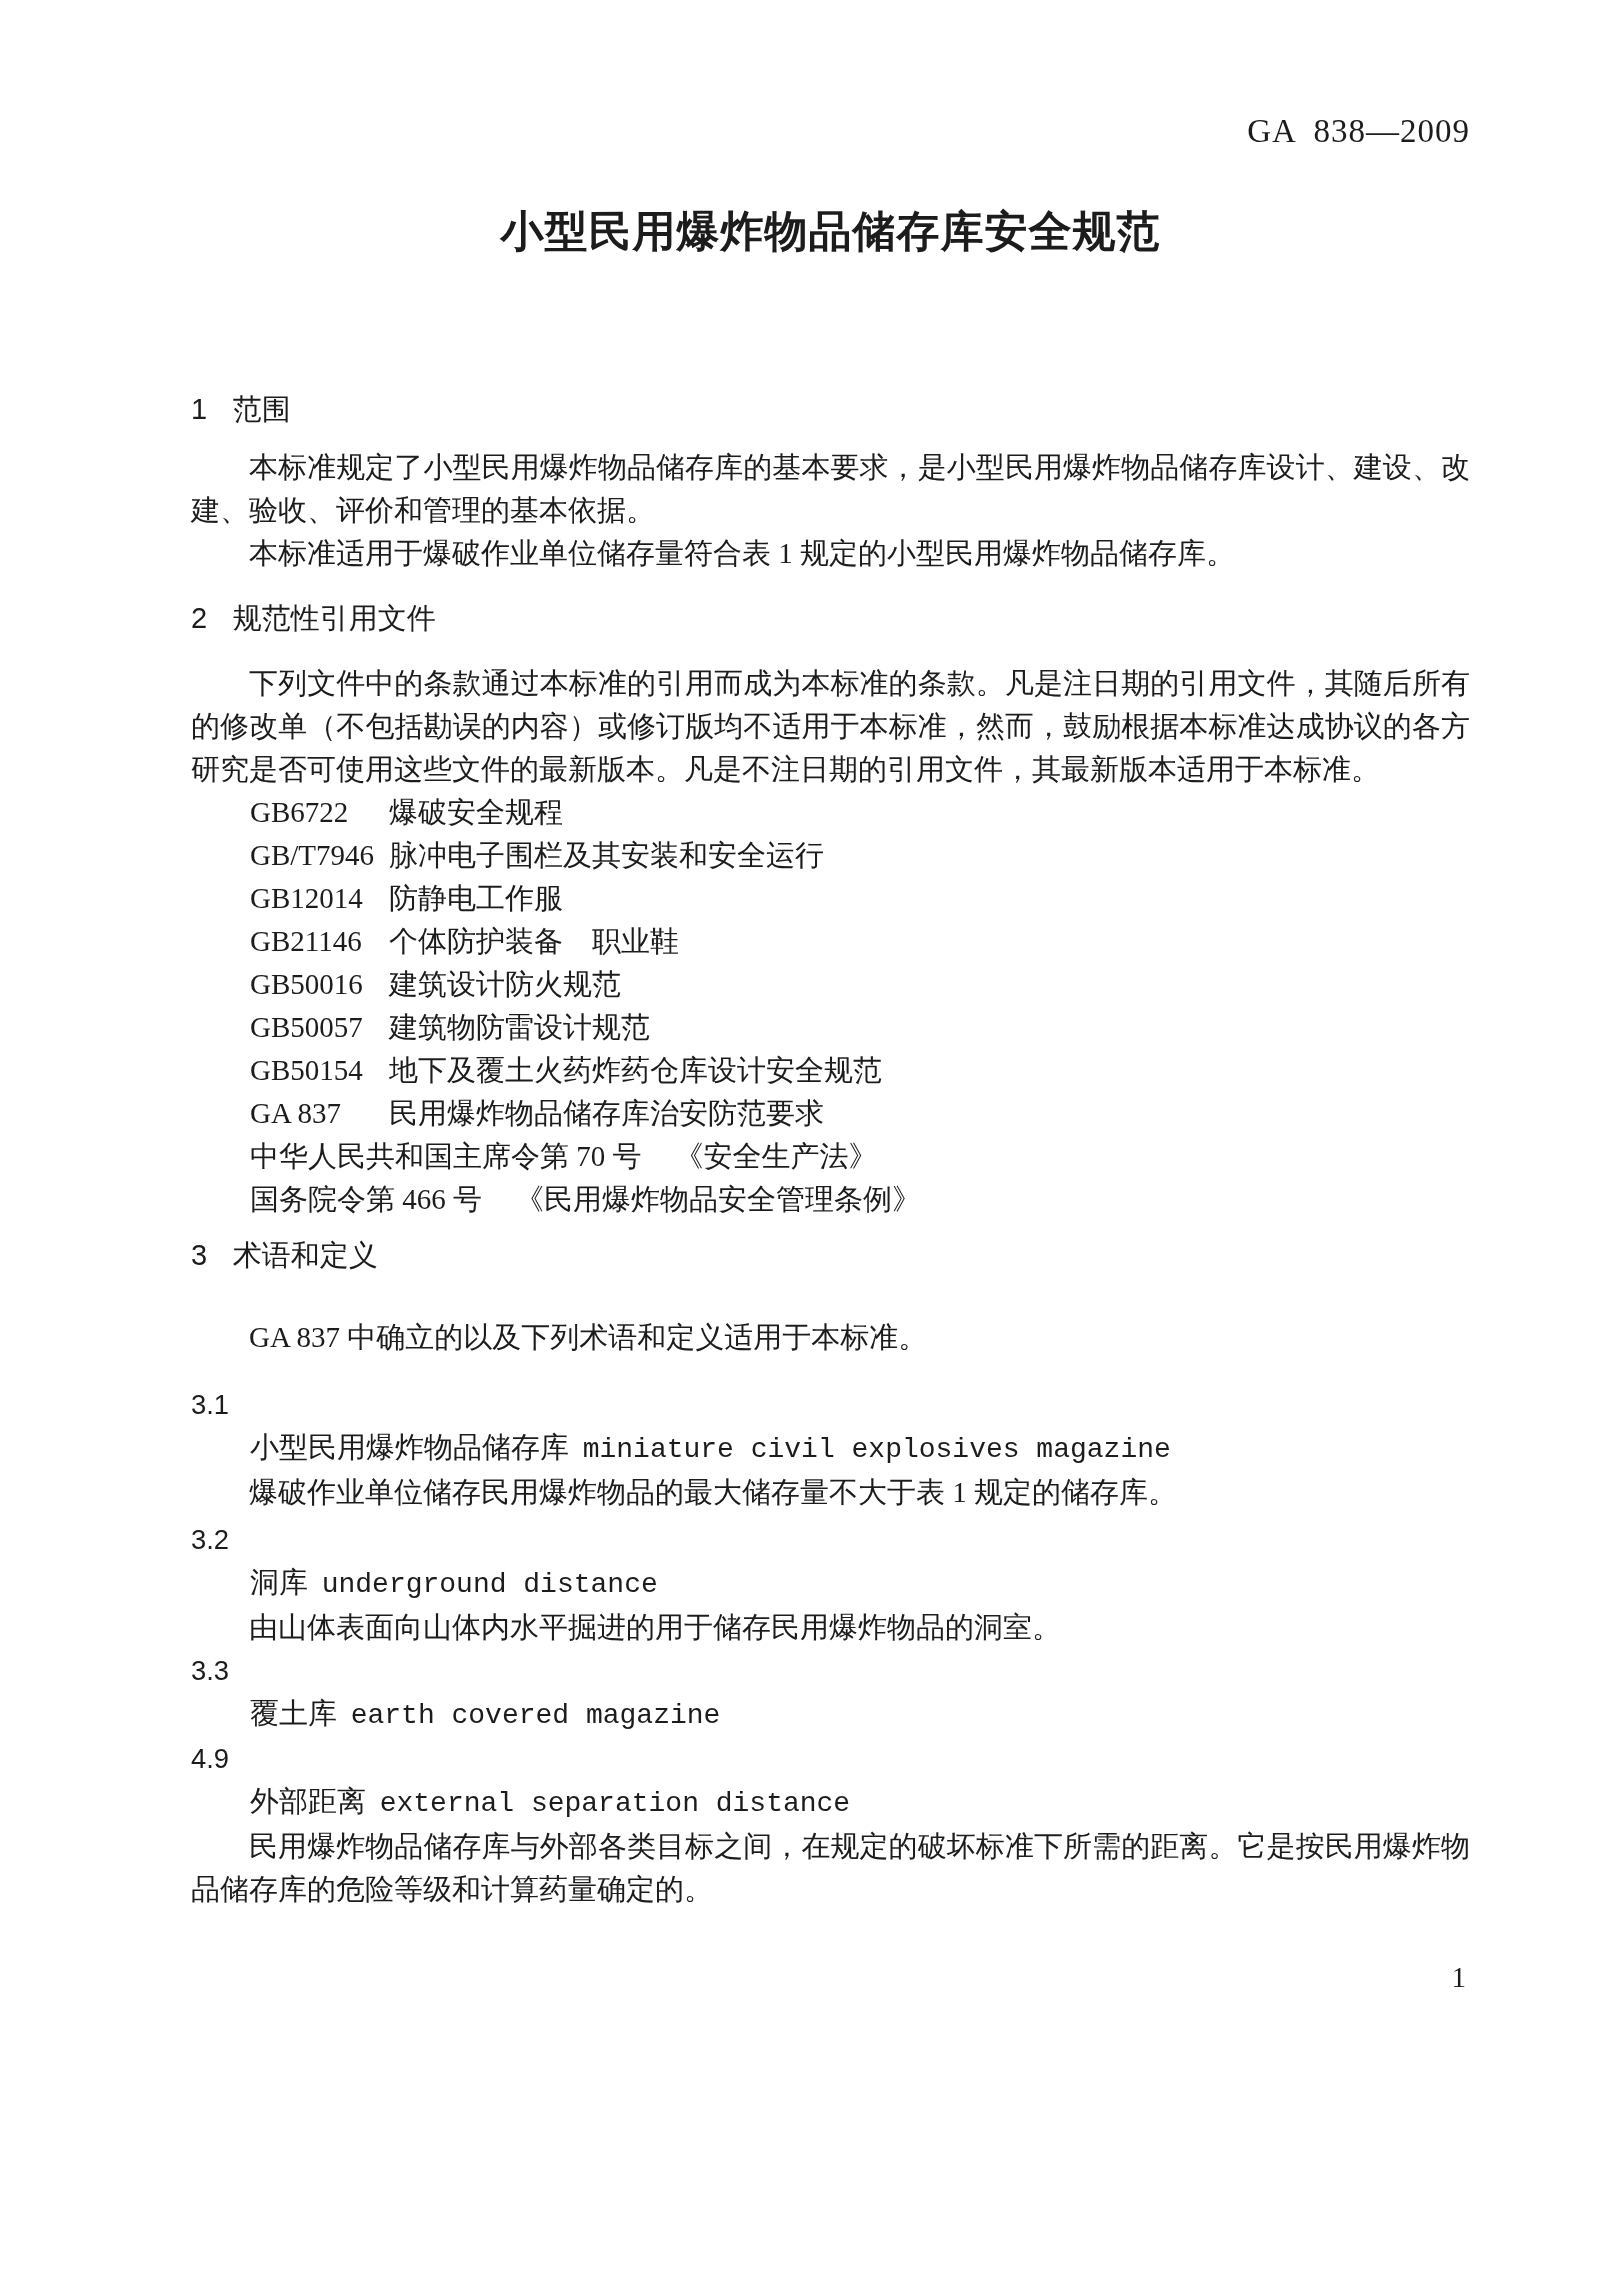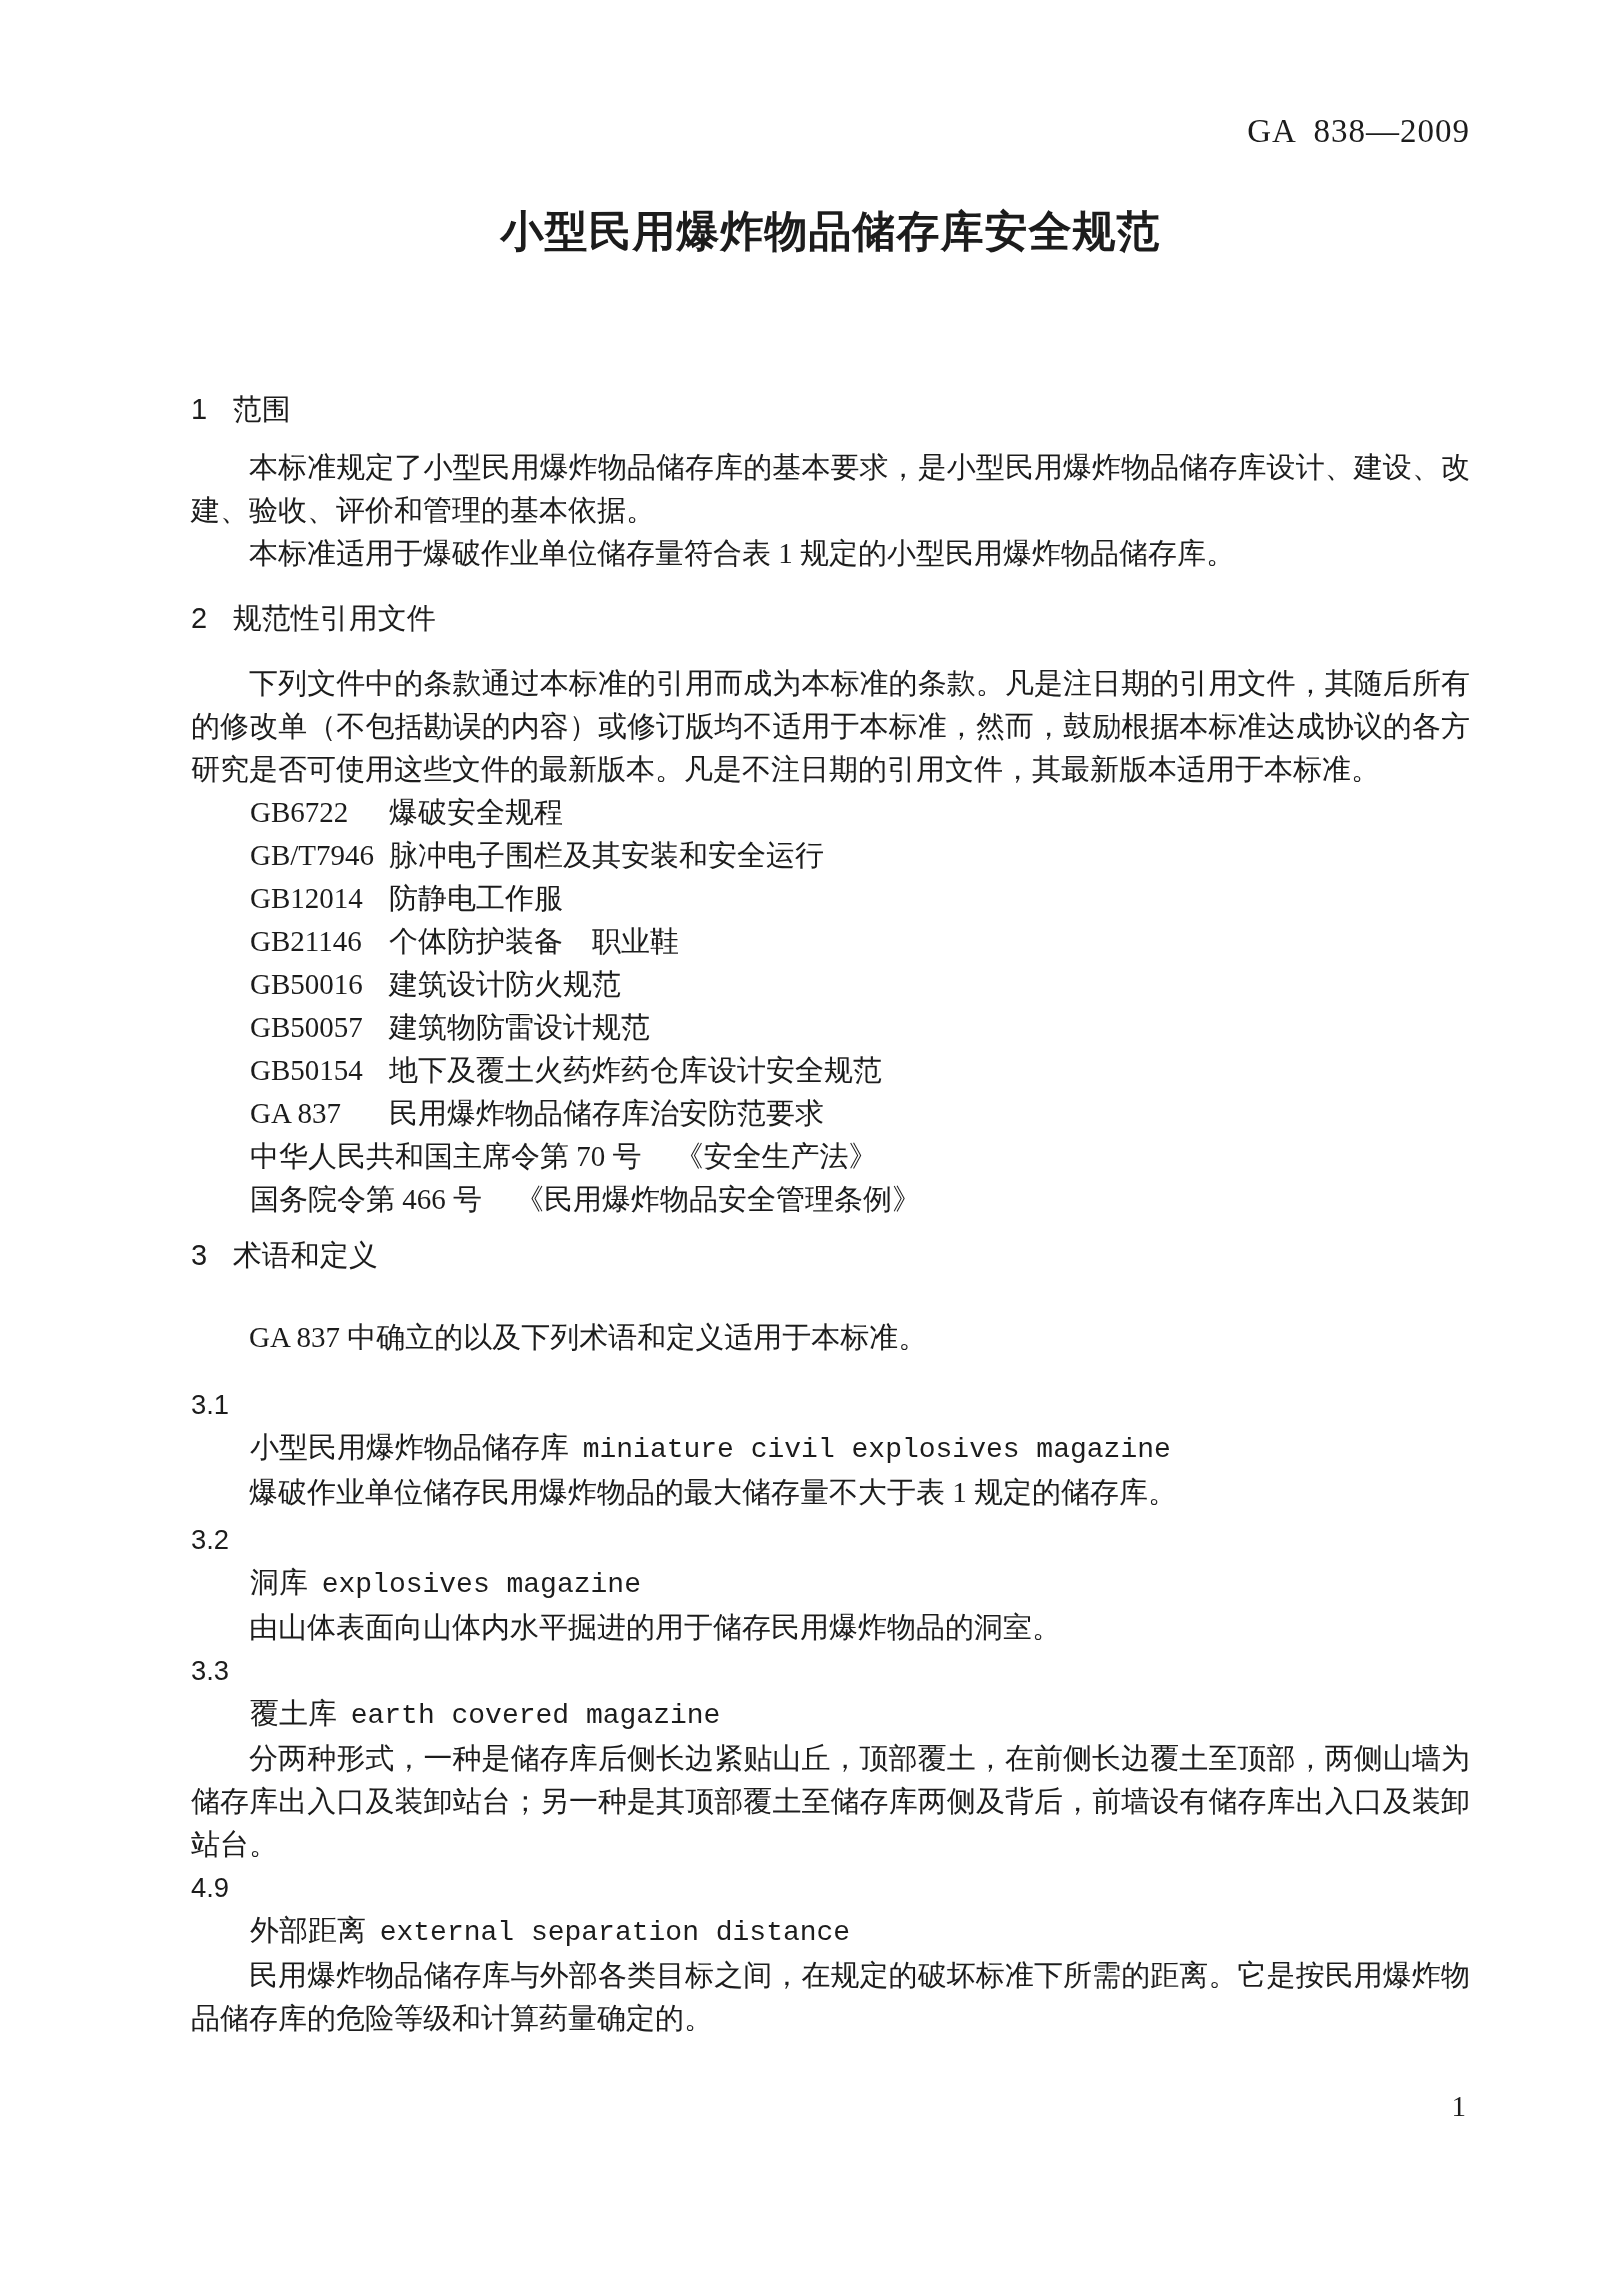--- a/index.html
+++ b/index.html
@@ -145,29 +145,28 @@
   <p class="para" id="sec3-intro">GA 837 中确立的以及下列术语和定义适用于本标准。</p>
 
   <div class="sub-num" id="t1-num">3.1</div>
   <div class="term-line">
     <span class="term-zh">小型民用爆炸物品储存库</span><span class="term-en">miniature civil explosives magazine</span>
   </div>
   <p class="term-def">爆破作业单位储存民用爆炸物品的最大储存量不大于表 1 规定的储存库。</p>
 
   <div class="sub-num" id="t2-num">3.2</div>
   <div class="term-line">
-    <span class="term-zh">洞库</span><span class="term-en">explosives magazine</span>
+    <span class="term-zh">洞库</span><span class="term-en">underground distance</span>
   </div>
   <p class="term-def">由山体表面向山体内水平掘进的用于储存民用爆炸物品的洞室。</p>
 
   <div class="sub-num" id="t3-num">3.3</div>
   <div class="term-line">
     <span class="term-zh">覆土库</span><span class="term-en">earth covered magazine</span>
   </div>
-  <p class="term-def">分两种形式，一种是储存库后侧长边紧贴山丘，顶部覆土，在前侧长边覆土至顶部，两侧山墙为储存库出入口及装卸站台；另一种是其顶部覆土至储存库两侧及背后，前墙设有储存库出入口及装卸站台。</p>
 
   <div class="sub-num" id="t4-num">4.9</div>
   <div class="term-line">
     <span class="term-zh">外部距离</span><span class="term-en">external separation distance</span>
   </div>
   <p class="term-def">民用爆炸物品储存库与外部各类目标之间，在规定的破坏标准下所需的距离。它是按民用爆炸物品储存库的危险等级和计算药量确定的。</p>
 
   <div class="page-number">1</div>
 
 </div>

